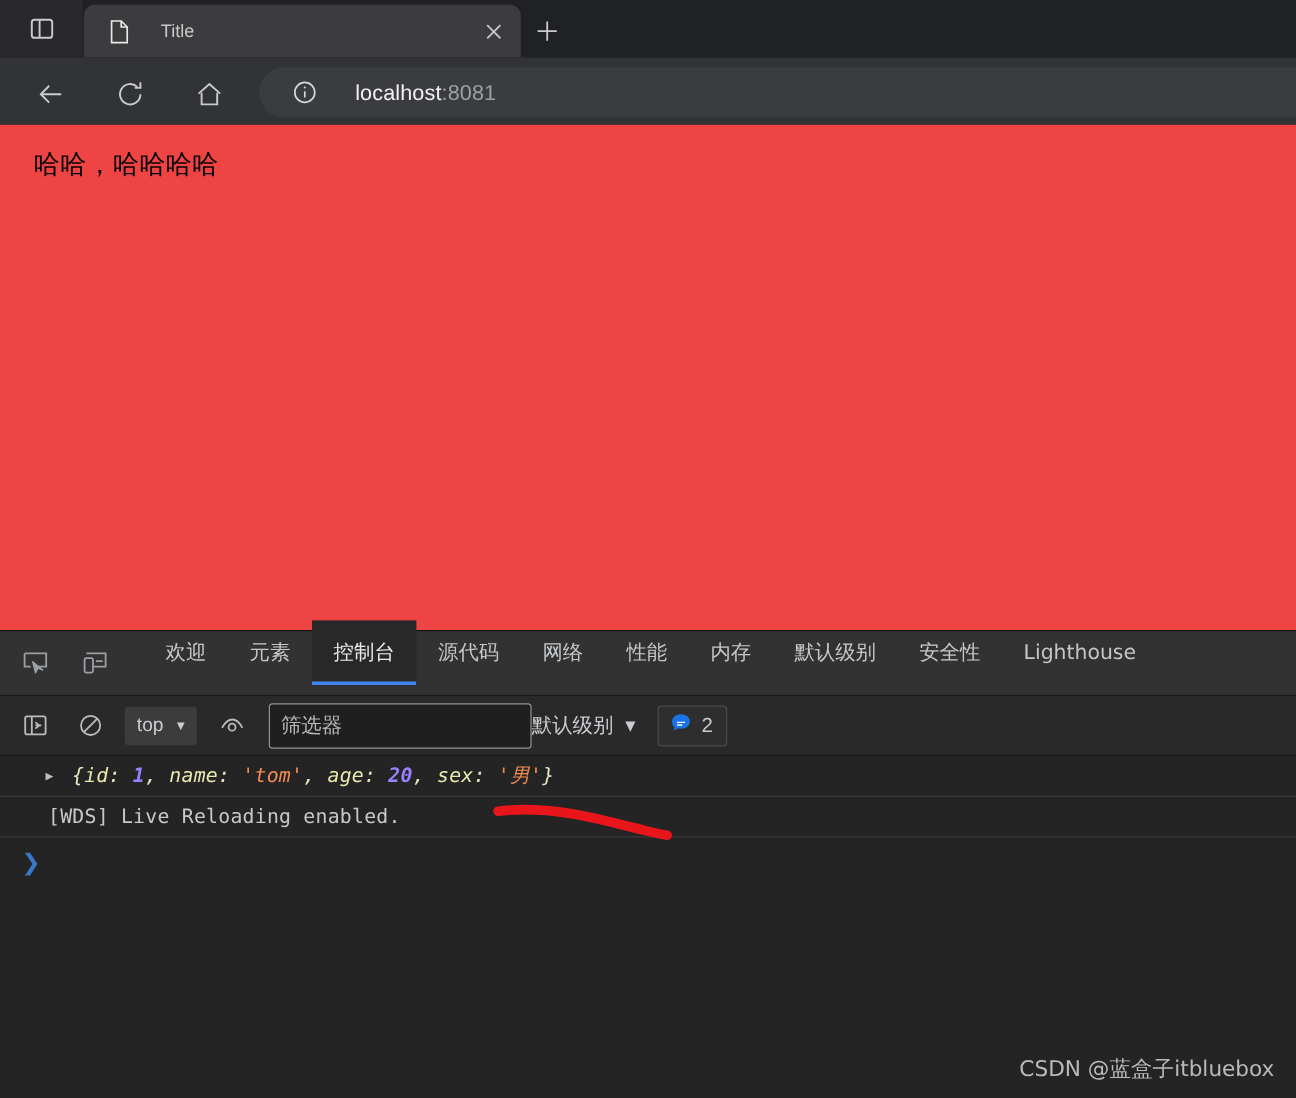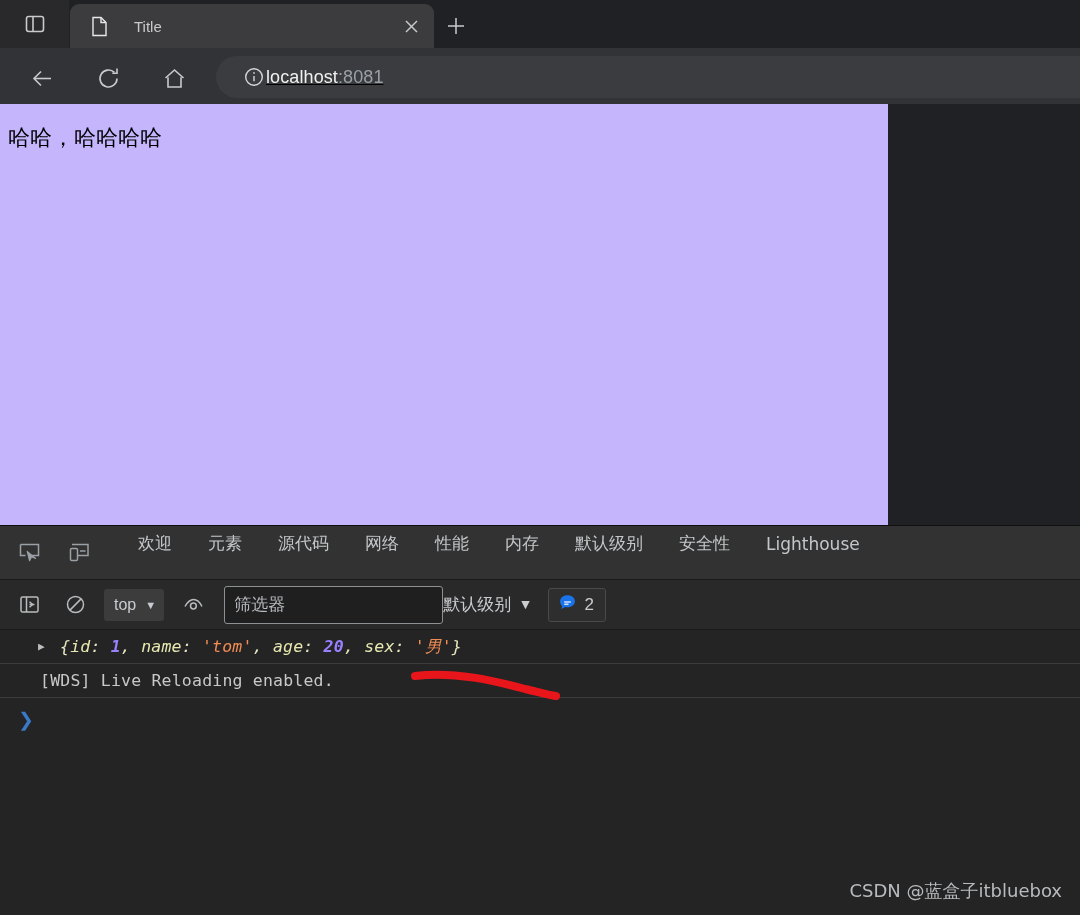--- a/index.html
+++ b/index.html
@@ -58,31 +58,30 @@
   .nav-reload { left: 88px; }
   .nav-home { left: 154px; }
 
   .omnibox {
     position: absolute; left: 216px; top: 56px; width: 900px; height: 42px;
     background: #3b3c3f; border-radius: 21px;
     display: flex; align-items: center;
   }
   .omni-info { margin-left: 26px; width: 24px; height: 24px; display:flex; align-items:center; justify-content:center; }
   .omni-url {
-    font-size: 18px; letter-spacing: .1px;
+    margin-left: 30px; font-size: 18px; letter-spacing: .1px;
     white-space: nowrap;
-    text-decoration: underline;
   }
   .omni-host { color: #f1f1f1; }
   .omni-port { color: #9aa0a6; }
 
   
   .viewport {
-    position: absolute; left: 0; top: 104px; width: 888px; height: 421px;
-    background: #c4b5fd; overflow: hidden;
+    position: absolute; left: 0; top: 104px; width: 1080px; height: 421px;
+    background: #ef4444; overflow: hidden; padding-left: 20px;
   }
   .page-text {
     margin: 20px 0 0 8px; font-size: 22px; color: #000000;
     font-family: "DejaVu Sans", "Liberation Sans", sans-serif;
     line-height: 1.3;
   }
 
   
   .devtools {
     position: absolute; left: 0; top: 525px; width: 1080px; height: 390px;
@@ -275,20 +274,23 @@
           <rect x="2.5" y="7.5" width="7" height="12" rx="1.3"></rect>
           <line x1="12" y1="10" x2="17.5" y2="10"></line>
         </svg>
       </div>
       <div class="dt-tabs">
           <div class="dt-tab">
             <span>欢迎</span>
           </div>
           <div class="dt-tab">
             <span>元素</span>
+          </div>
+          <div class="dt-tab active">
+            <span>控制台</span>
           </div>
           <div class="dt-tab">
             <span>源代码</span>
           </div>
           <div class="dt-tab">
             <span>网络</span>
           </div>
           <div class="dt-tab">
             <span>性能</span>
           </div>

